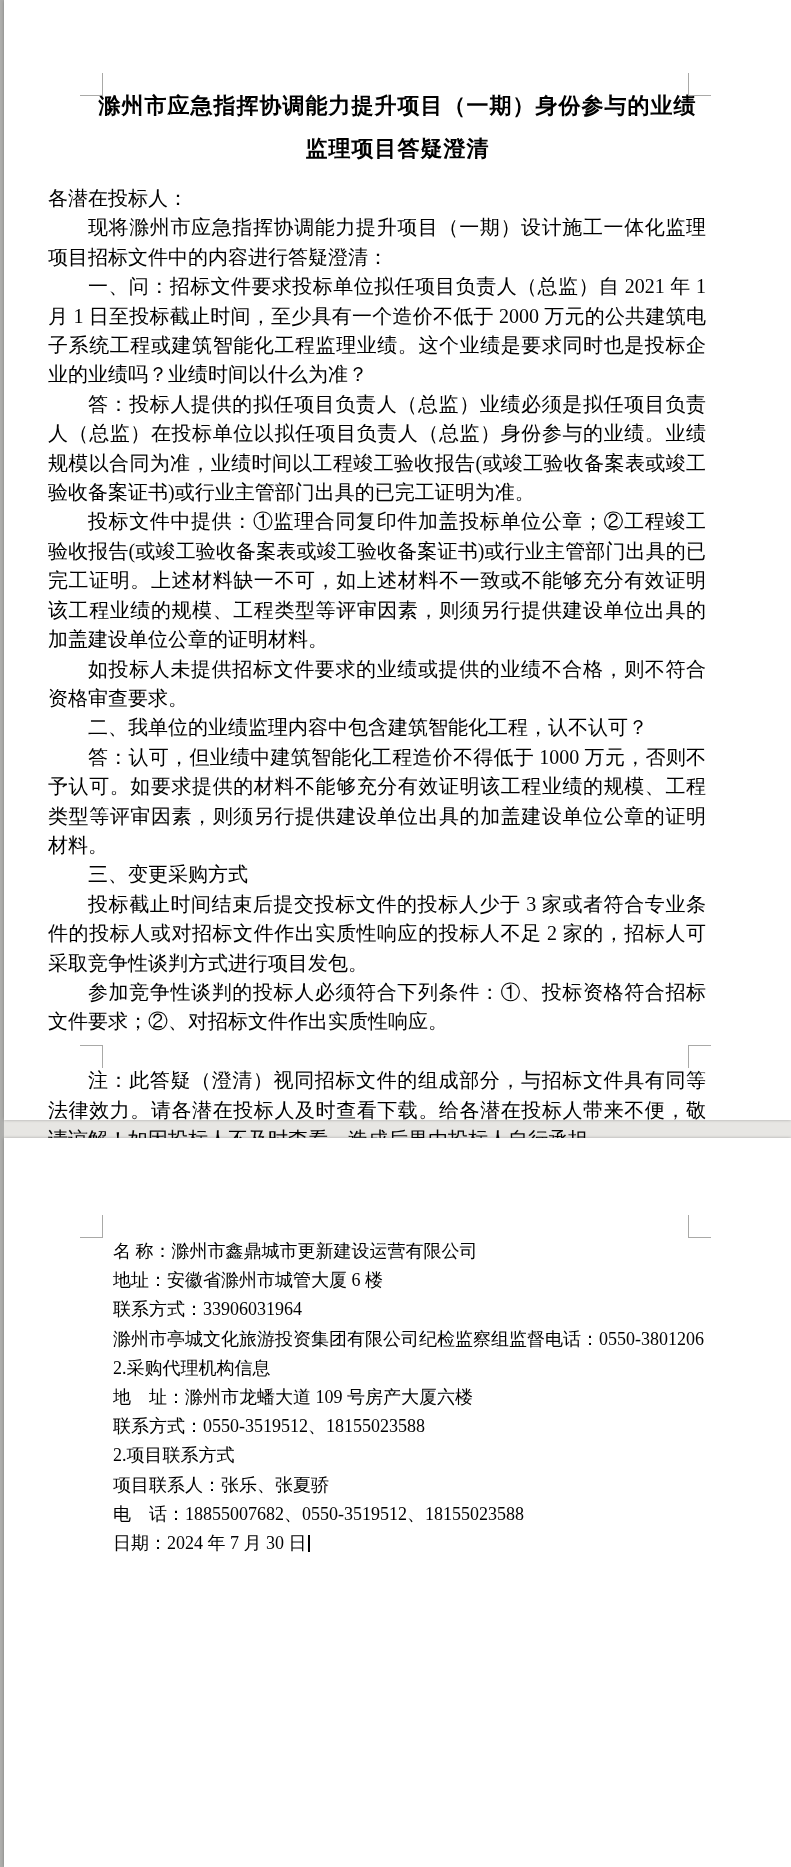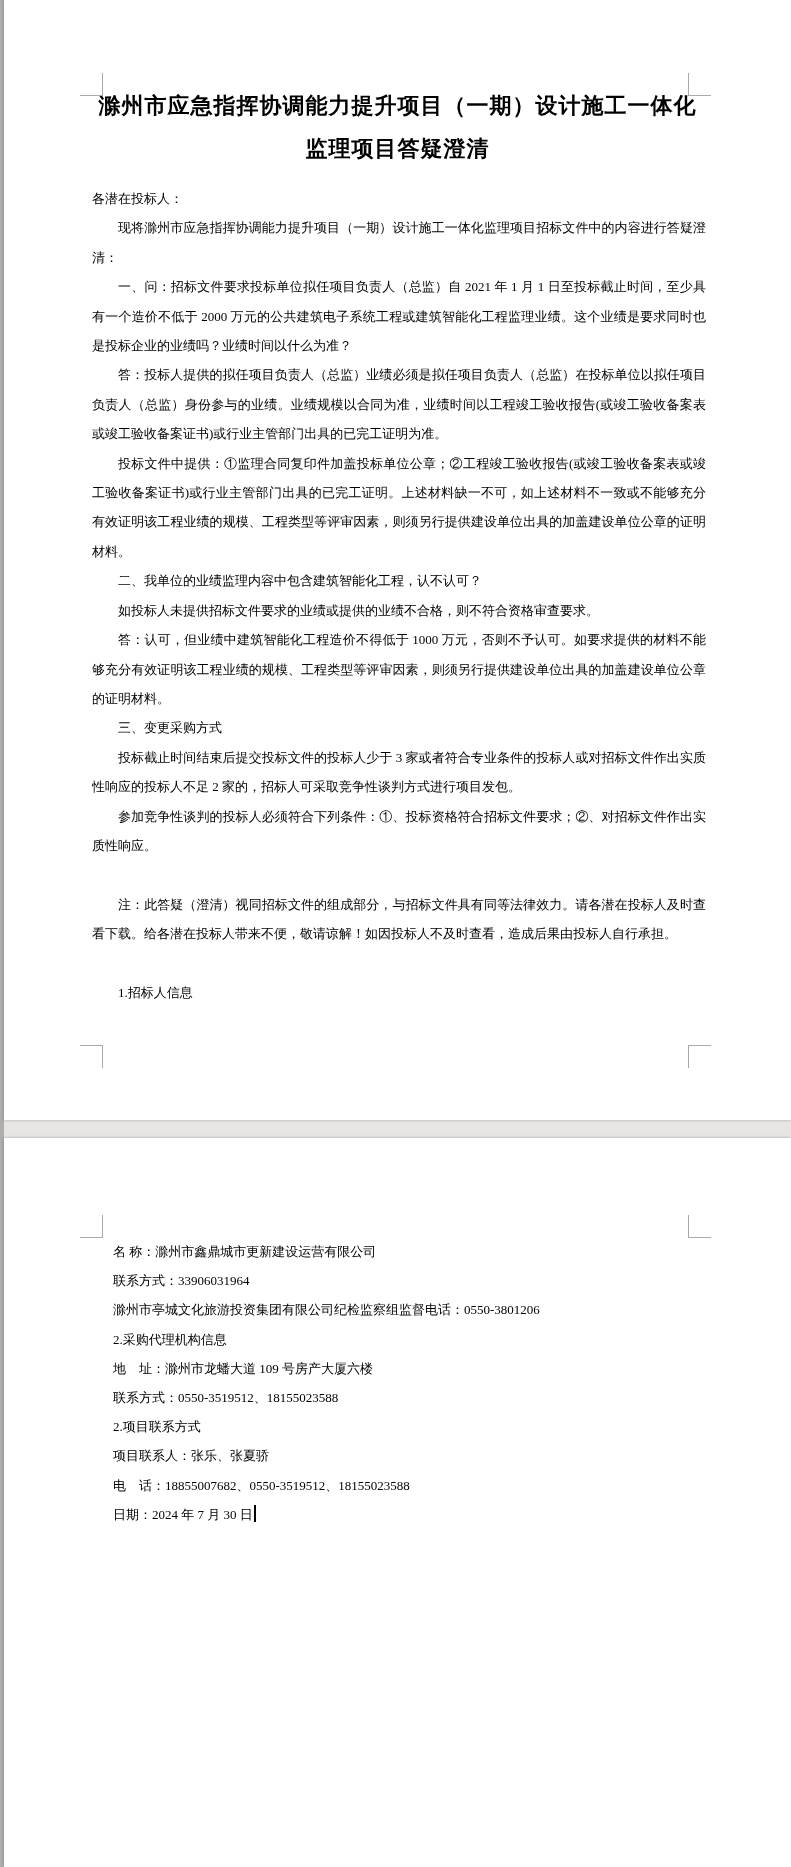--- a/index.html
+++ b/index.html
@@ -28,75 +28,76 @@
   .mark.bl{border-right:1px solid #a9a9a7;border-top:1px solid #a9a9a7;left:76px;top:1045px;}
   .mark.br{border-left:1px solid #a9a9a7;border-top:1px solid #a9a9a7;left:684px;top:1045px;}
   #page2 .mark.tl{top:77px;}
   #page2 .mark.tr{top:77px;}
   .title{
     margin:0;padding:84px 70px 0 70px;
     font-size:22px;line-height:43px;font-weight:700;
     text-align:center;letter-spacing:1px;
   }
   .body1{
-    margin:14px 85px 0 88px;
-    font-size:13px;line-height:29.4px;
+    margin:14px 85px 0 44px;
+    font-size:20px;line-height:29.4px;
     text-align:justify;
   }
   .para{margin:0;}
   .indent{text-indent:2em;}
   .blank{height:29.4px;}
   .body2{
     padding:99px 80px 0 109px;
-    font-size:13px;line-height:29.2px;
+    font-size:18px;line-height:29.2px;
   }
   .line{white-space:nowrap;}
   .cursor{
     display:inline-block;width:2px;height:17px;
     background:#000;vertical-align:-3px;margin-left:1px;
   }
 </style>
 </head>
 <body>
 
 <div class="window-edge"></div>
 
 <div class="page" id="page1">
   <div class="mark tl"></div>
   <div class="mark tr"></div>
   <div class="mark bl"></div>
   <div class="mark br"></div>
 
-  <h1 class="title"><span>滁州市应急指挥协调能力提升项目（一期）设计施工一体化</span><br><span>监理项目答疑澄清</span></h1>
+  <h1 class="title"><span>滁州市应急指挥协调能力提升项目（一期）身份参与的业绩</span><br><span>监理项目答疑澄清</span></h1>
 
   <div class="body1">
     <p class="para">各潜在投标人：</p>
     <p class="para indent">现将滁州市应急指挥协调能力提升项目（一期）设计施工一体化监理项目招标文件中的内容进行答疑澄清：</p>
     <p class="para indent">一、问：招标文件要求投标单位拟任项目负责人（总监）自 2021 年 1 月 1 日至投标截止时间，至少具有一个造价不低于 2000 万元的公共建筑电子系统工程或建筑智能化工程监理业绩。这个业绩是要求同时也是投标企业的业绩吗？业绩时间以什么为准？</p>
     <p class="para indent">答：投标人提供的拟任项目负责人（总监）业绩必须是拟任项目负责人（总监）在投标单位以拟任项目负责人（总监）身份参与的业绩。业绩规模以合同为准，业绩时间以工程竣工验收报告(或竣工验收备案表或竣工验收备案证书)或行业主管部门出具的已完工证明为准。</p>
     <p class="para indent">投标文件中提供：①监理合同复印件加盖投标单位公章；②工程竣工验收报告(或竣工验收备案表或竣工验收备案证书)或行业主管部门出具的已完工证明。上述材料缺一不可，如上述材料不一致或不能够充分有效证明该工程业绩的规模、工程类型等评审因素，则须另行提供建设单位出具的加盖建设单位公章的证明材料。</p>
+    <p class="para indent">如投标人未提供招标文件要求的业绩或提供的业绩不合格，则不符合资格审查要求。</p>
     <p class="para indent">二、我单位的业绩监理内容中包含建筑智能化工程，认不认可？</p>
-    <p class="para indent">如投标人未提供招标文件要求的业绩或提供的业绩不合格，则不符合资格审查要求。</p>
     <p class="para indent">答：认可，但业绩中建筑智能化工程造价不得低于 1000 万元，否则不予认可。如要求提供的材料不能够充分有效证明该工程业绩的规模、工程类型等评审因素，则须另行提供建设单位出具的加盖建设单位公章的证明材料。</p>
     <p class="para indent">三、变更采购方式</p>
     <p class="para indent">投标截止时间结束后提交投标文件的投标人少于 3 家或者符合专业条件的投标人或对招标文件作出实质性响应的投标人不足 2 家的，招标人可采取竞争性谈判方式进行项目发包。</p>
     <p class="para indent">参加竞争性谈判的投标人必须符合下列条件：①、投标资格符合招标文件要求；②、对招标文件作出实质性响应。</p>
     <div class="blank"></div>
     <p class="para indent">注：此答疑（澄清）视同招标文件的组成部分，与招标文件具有同等法律效力。请各潜在投标人及时查看下载。给各潜在投标人带来不便，敬请谅解！如因投标人不及时查看，造成后果由投标人自行承担。</p>
     <div class="blank"></div>
     <p class="para indent">1.招标人信息</p>
   </div>
 </div>
 
 <div class="page" id="page2">
   <div class="mark tl"></div>
   <div class="mark tr"></div>
 
   <div class="body2">
     <div class="line">名 称：滁州市鑫鼎城市更新建设运营有限公司</div>
+    <div class="line">地址：安徽省滁州市城管大厦 6 楼</div>
     <div class="line">联系方式：33906031964</div>
     <div class="line">滁州市亭城文化旅游投资集团有限公司纪检监察组监督电话：0550-3801206</div>
     <div class="line">2.采购代理机构信息</div>
     <div class="line">地　址：滁州市龙蟠大道 109 号房产大厦六楼</div>
     <div class="line">联系方式：0550-3519512、18155023588</div>
     <div class="line">2.项目联系方式</div>
     <div class="line">项目联系人：张乐、张夏骄</div>
     <div class="line">电　话：18855007682、0550-3519512、18155023588</div>
     <div class="line"><span>日期：2024 年 7 月 30 日</span><span class="cursor"></span></div>
   </div>

